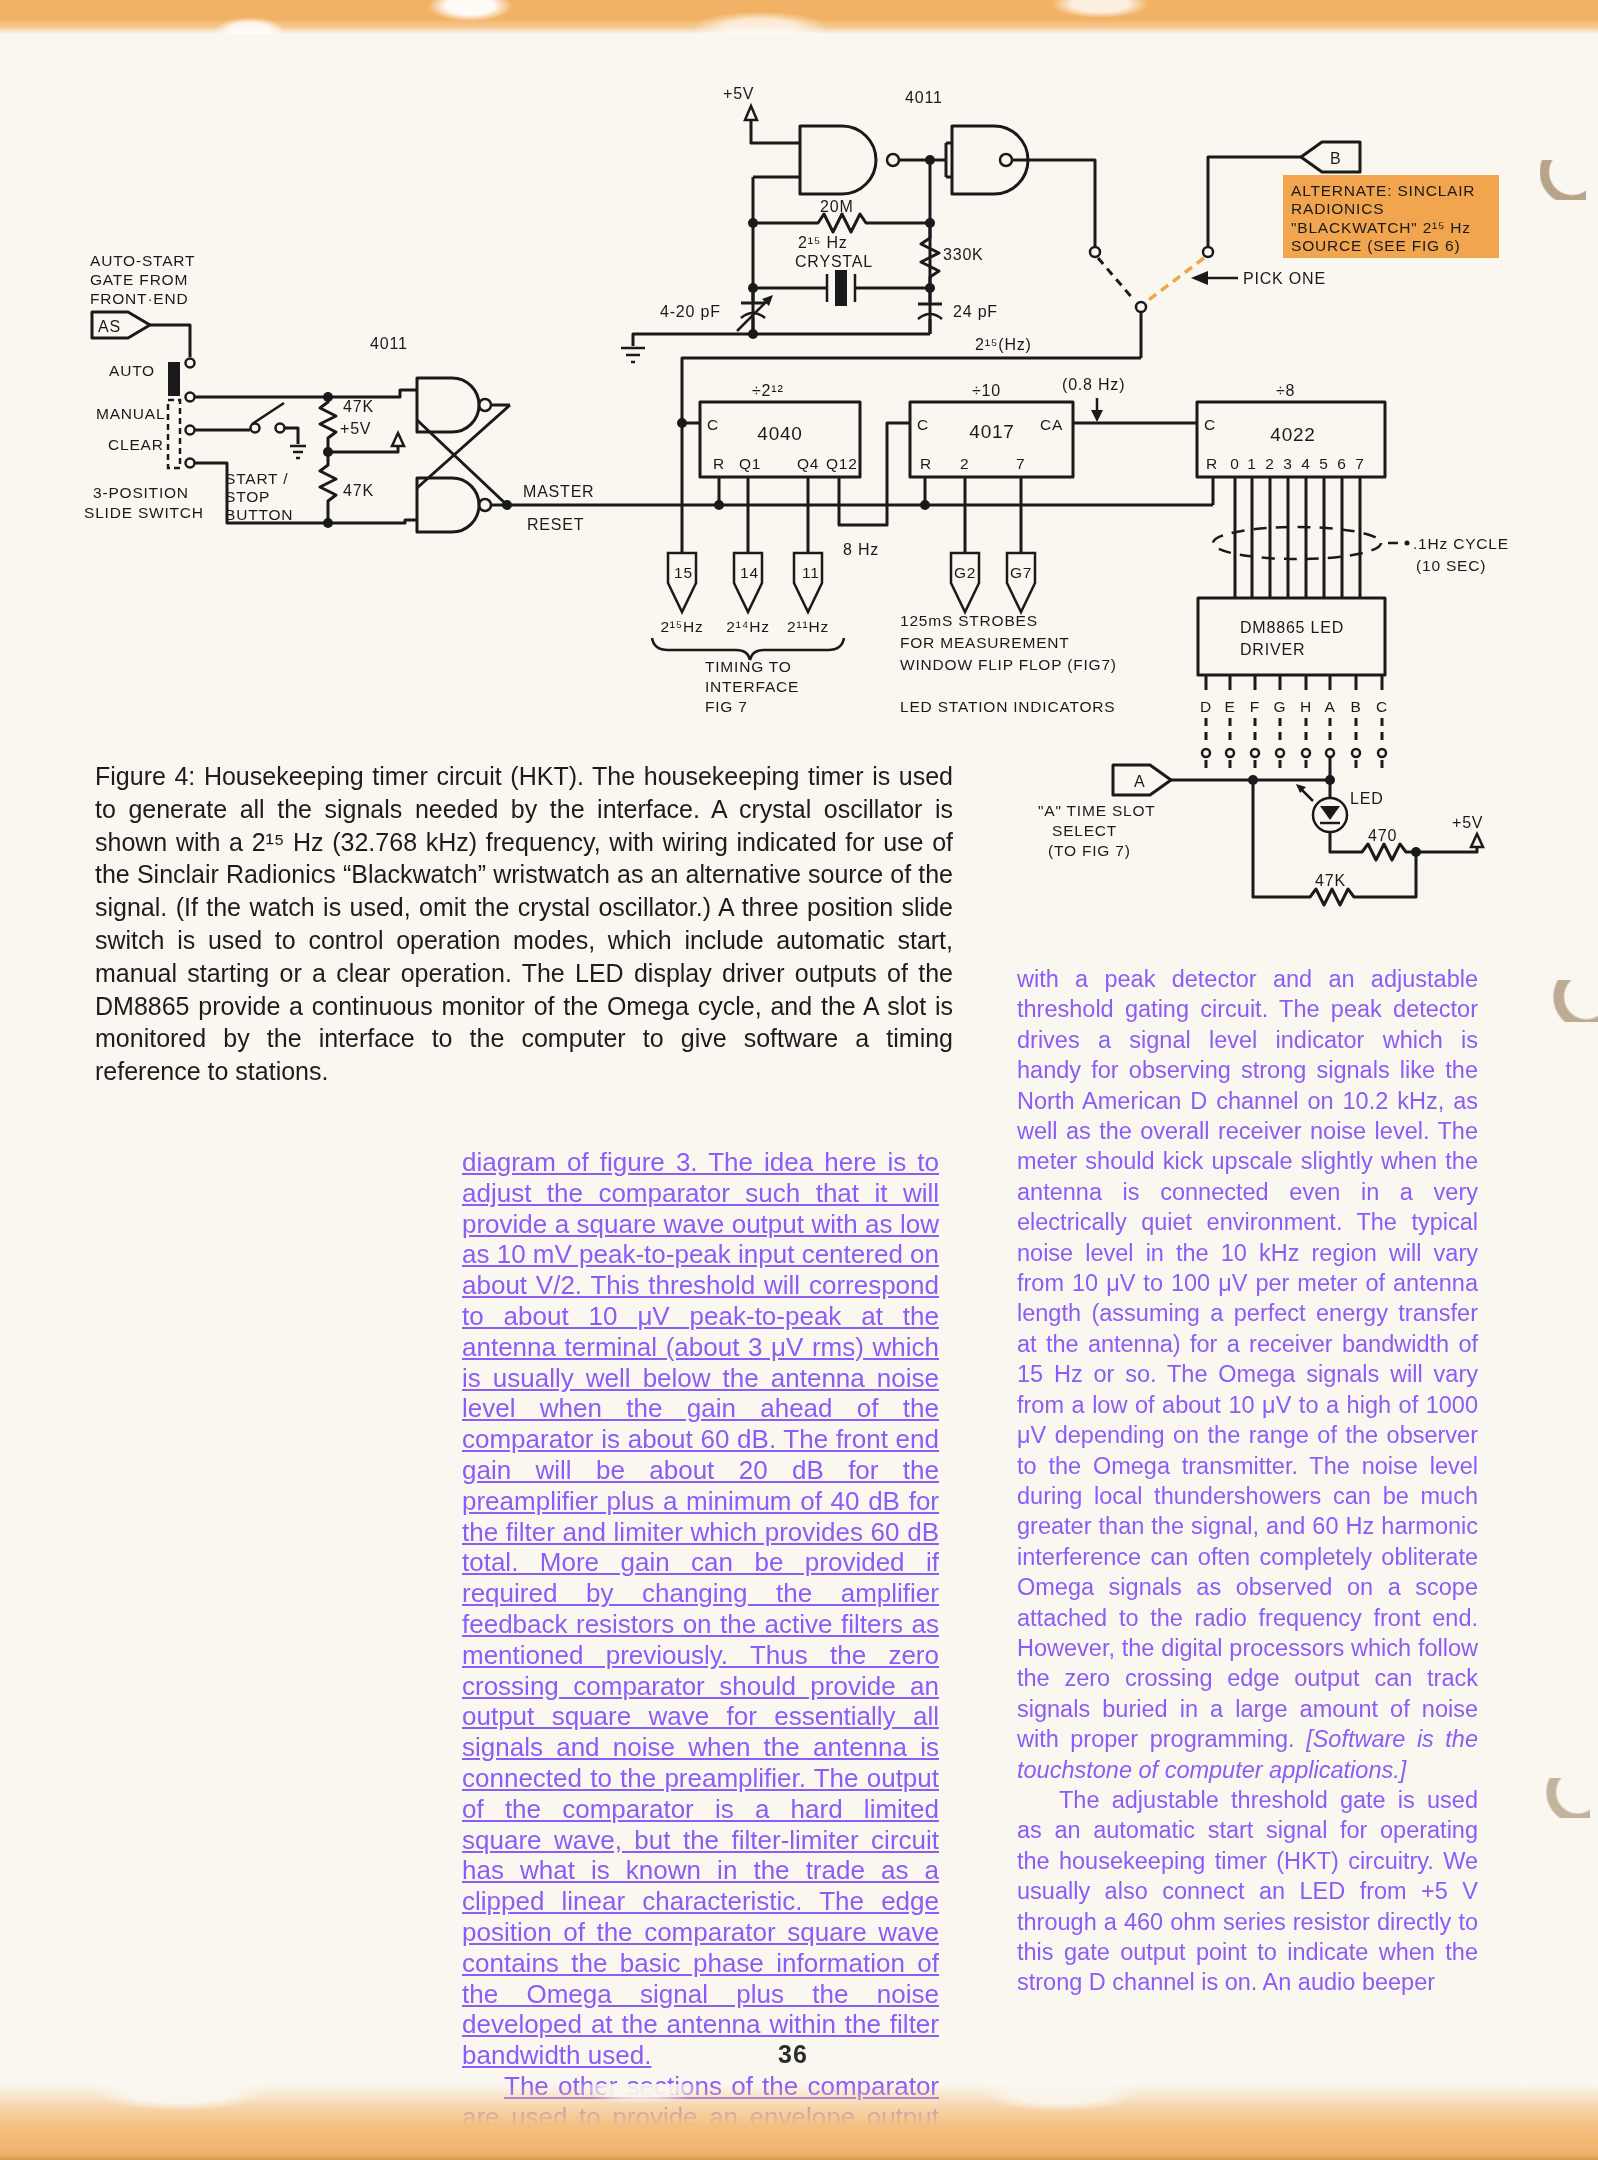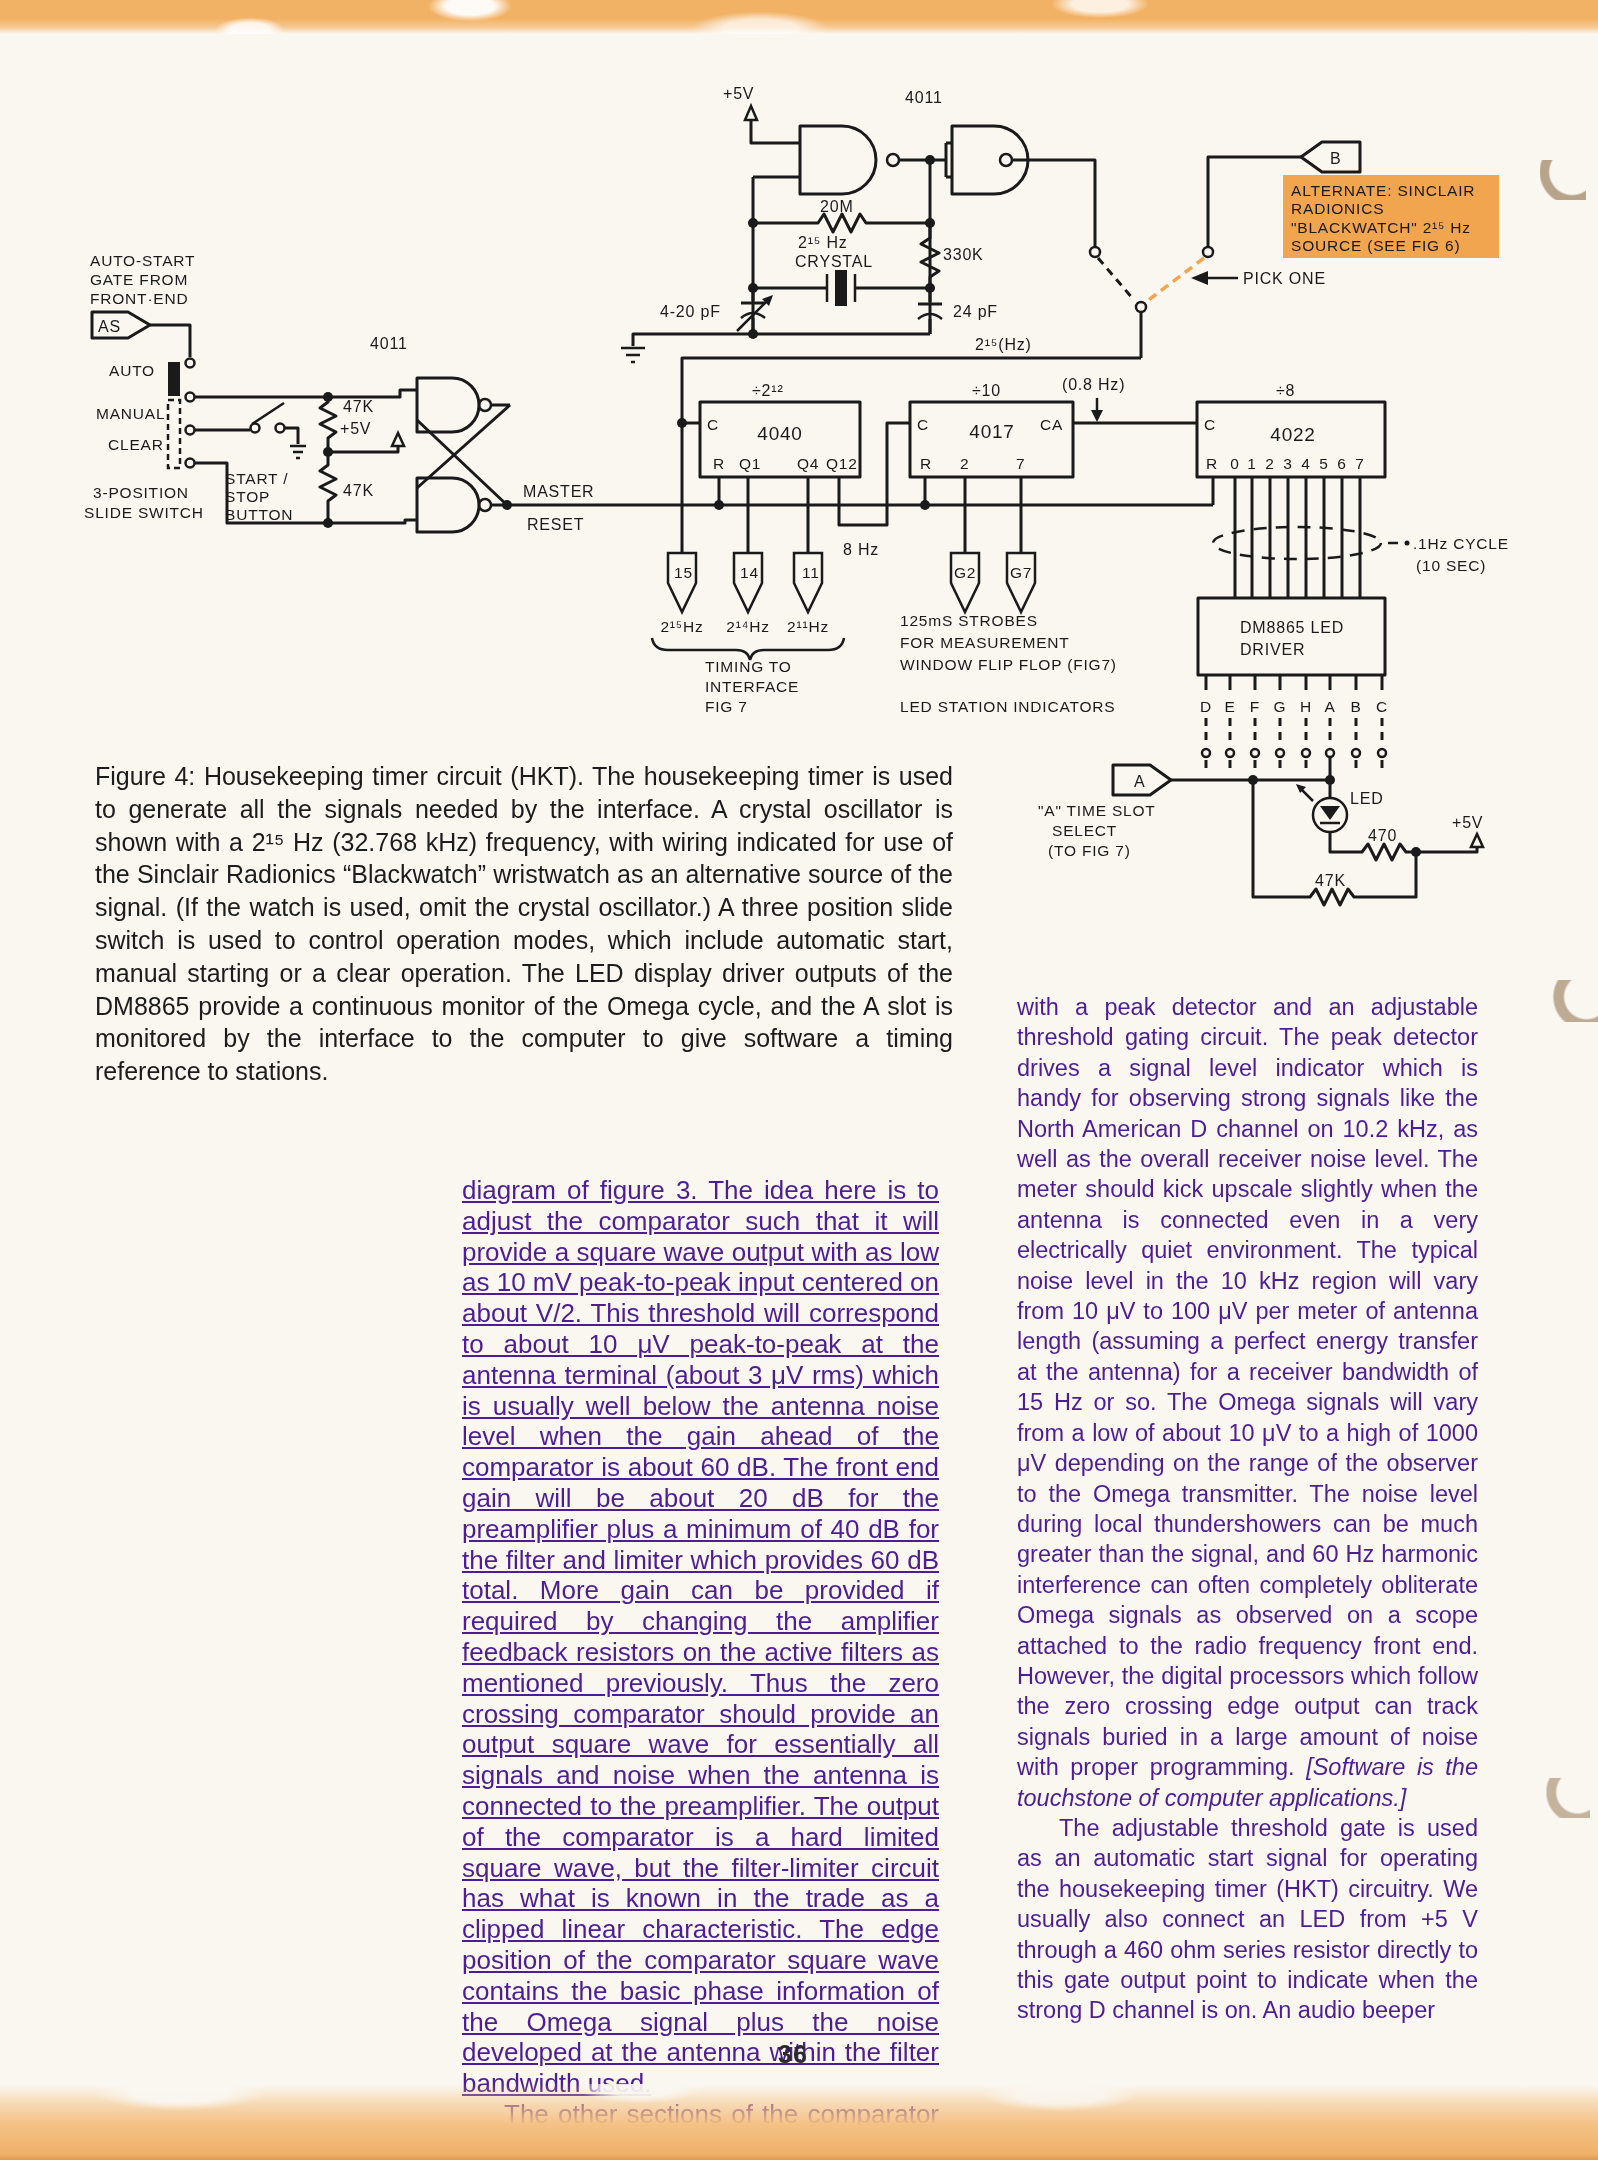--- a/index.html
+++ b/index.html
@@ -49,21 +49,21 @@
   .odash{stroke:#f2a54f;stroke-width:3.5;fill:none;stroke-dasharray:9 6;}
   .fillb{fill:#1a1a1a;stroke:none;}
   .hl{fill:#f2a54f;}
 
   
   .caption{
     position:absolute;left:95px;top:760px;width:858px;
     font-size:25px;line-height:32.8px;
     text-align:justify;color:#1c1c1c;
   }
-  .col{position:absolute;text-align:justify;color:#4c1d95;margin-top:28px;}
+  .col{position:absolute;text-align:justify;color:#8b5cf6;}
   .col p{margin:0;}
   .col p.indent{text-indent:42px;}
   .col1{left:462px;top:1147px;width:477px;font-size:26px;line-height:30.8px;text-decoration:underline;}
   .col2{left:1017px;top:964px;width:461px;font-size:23.5px;line-height:30.4px;}
   .ital{font-style:italic;}
   .pagenum{position:absolute;left:778px;top:2040px;font-size:25px;font-weight:bold;color:#2b2b2b;letter-spacing:1px;}
 </style>
 </head>
 <body>
 

